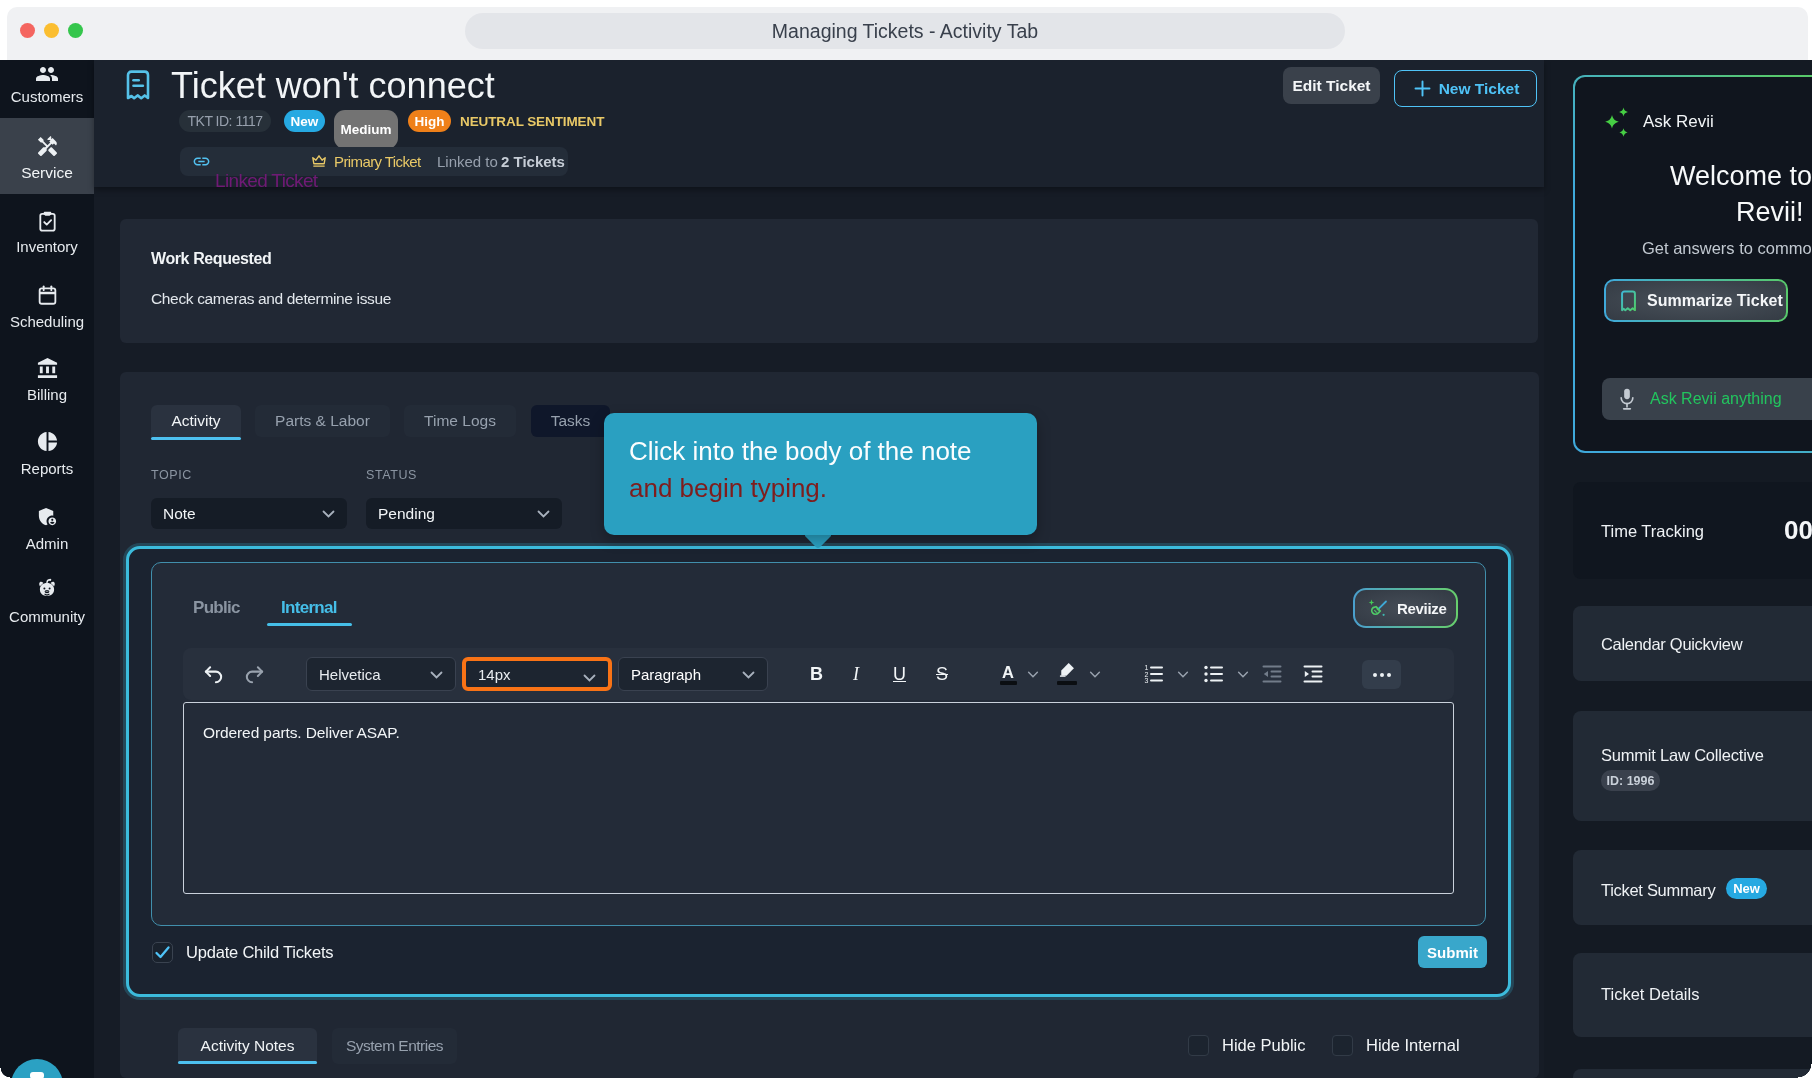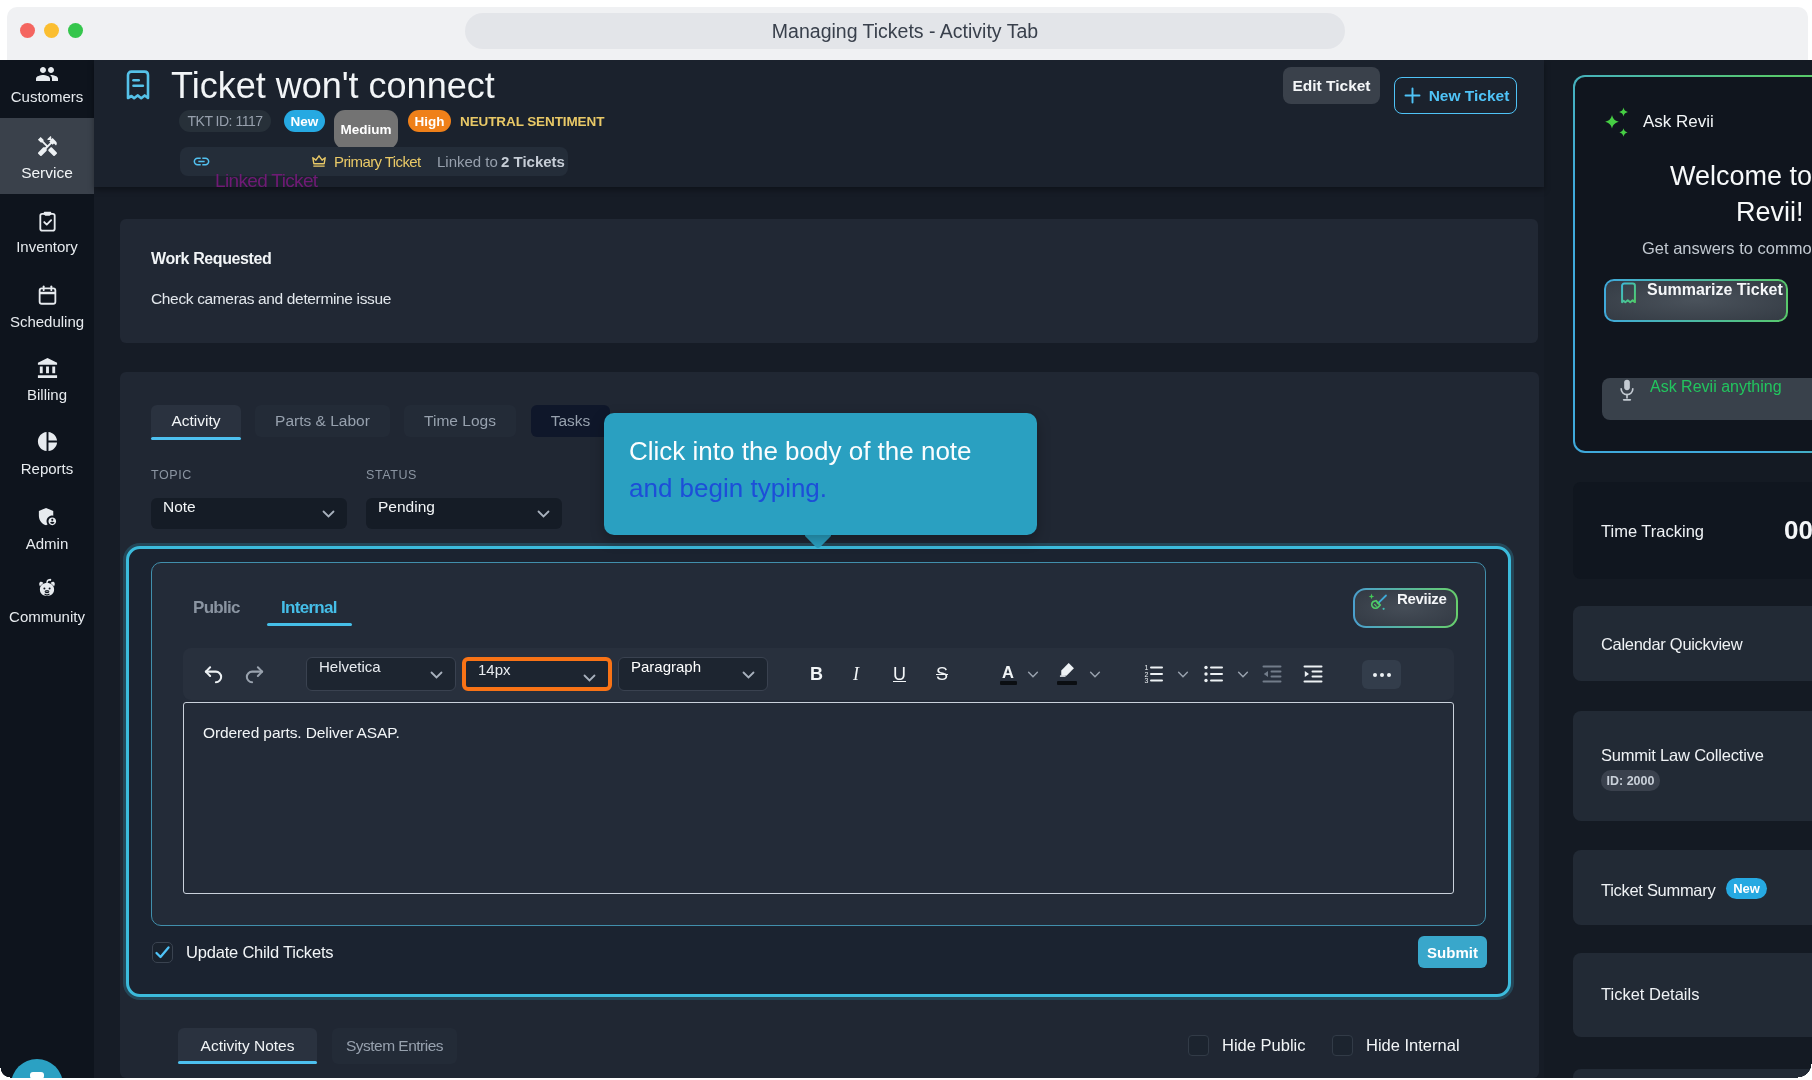--- a/index.html
+++ b/index.html
@@ -1,20 +1,20 @@
 <!DOCTYPE html>
 <html><head>
 <meta charset="utf-8">
 <style>
   html,body{margin:0;padding:0}
   #page{position:relative;width:1812px;height:1080px;background:#fff;overflow:hidden;
         font-family:"Liberation Sans",sans-serif;-webkit-font-smoothing:antialiased}
   .a{position:absolute}
   .ctr{display:flex;align-items:center;justify-content:center}
-  .fl{display:flex;align-items:flex-start}
+  .fl{display:flex;align-items:center}
   .tx{color:#F2F5F7}
   .dim{color:#97A1AE}
 </style>
 </head>
 <body>
 <div id="page">
 
   <div class="a" style="left:0;top:60px;width:1812px;height:1018px;background:#161C26"></div>
   <div class="a" style="left:1544px;top:60px;width:268px;height:1018px;background:#141A23"></div>
 
@@ -123,21 +123,21 @@
         <path d="M5.8 19.3h12.4" stroke-linecap="round"></path>
       </svg>
   </div>
   <div class="a" style="left:334px;top:153px;font-size:15px;letter-spacing:-.6px;color:#E9C967">Primary Ticket</div>
   <div class="a" style="left:437px;top:153px;font-size:15px;color:#97A0AD">Linked to</div>
   <div class="a" style="left:501px;top:153px;font-size:15px;font-weight:bold;color:#C6CDD6">2 Tickets</div>
 
   <div class="a ctr" style="left:1283px;top:67px;width:97px;height:37px;border-radius:8px;background:#3A414B">
     <span style="font-size:15.5px;font-weight:600;color:#F4F6F8">Edit Ticket</span>
   </div>
-  <div class="a ctr" style="left:1394px;top:77px;width:123px;height:37px;border-radius:8px;border:1.5px solid #4FC3F7;box-sizing:border-box">
+  <div class="a ctr" style="left:1394px;top:70px;width:143px;height:37px;border-radius:8px;border:1.5px solid #4FC3F7;box-sizing:border-box">
     <svg width="21" height="21" viewBox="0 0 24 24" fill="none" stroke="#4FC3F7" stroke-width="2.2" stroke-linecap="round" style="margin-right:6px">
         <path d="M12 4v16M4 12h16"></path>
       </svg>
     <span style="font-size:15.5px;font-weight:600;color:#4FC3F7">New Ticket</span>
   </div>
 
   <div class="a" style="left:120px;top:219px;width:1418px;height:124px;border-radius:6px;background:#212834"></div>
   <div class="a tx" style="left:151px;top:250px;font-size:16px;font-weight:bold;letter-spacing:-.4px">Work Requested</div>
   <div class="a" style="left:151px;top:290px;font-size:15.5px;letter-spacing:-.35px;color:#E2E7EC">Check cameras and determine issue</div>
 
@@ -343,35 +343,35 @@
   </div>
 
   <div class="a" style="left:1573px;top:482px;width:239px;height:97px;border-radius:8px 0 0 8px;background:#10161F"></div>
   <div class="a" style="left:1601px;top:522px;font-size:16.5px;color:#EFF2F5">Time Tracking</div>
   <div class="a" style="left:1784px;top:515px;font-size:26px;font-weight:600;color:#F4F6F8;white-space:nowrap">00:00:00</div>
   <div class="a" style="left:1573px;top:606px;width:239px;height:75px;border-radius:8px 0 0 8px;background:#222A35"></div>
   <div class="a" style="left:1601px;top:635px;font-size:16.5px;letter-spacing:-.3px;color:#EFF2F5">Calendar Quickview</div>
   <div class="a" style="left:1573px;top:711px;width:239px;height:110px;border-radius:8px 0 0 8px;background:#222A35"></div>
   <div class="a" style="left:1601px;top:746px;font-size:16.5px;letter-spacing:-.2px;color:#EFF2F5">Summit Law Collective</div>
   <div class="a ctr" style="left:1601px;top:770px;width:59px;height:21px;border-radius:10px;background:#3A414D">
-    <span style="font-size:12.5px;font-weight:bold;color:#C9D0D9">ID: 2000</span>
+    <span style="font-size:12.5px;font-weight:bold;color:#C9D0D9">ID: 1996</span>
   </div>
   <div class="a" style="left:1573px;top:850px;width:239px;height:75px;border-radius:8px 0 0 8px;background:#222A35"></div>
   <div class="a" style="left:1601px;top:881px;font-size:16.5px;letter-spacing:-.3px;color:#EFF2F5">Ticket Summary</div>
   <div class="a ctr" style="left:1726px;top:878px;width:41px;height:21px;border-radius:11px;background:#26A9E2">
     <span style="font-size:13px;font-weight:bold;color:#fff">New</span>
   </div>
   <div class="a" style="left:1573px;top:953px;width:239px;height:84px;border-radius:8px 0 0 8px;background:#222A35"></div>
   <div class="a" style="left:1601px;top:985px;font-size:16.5px;color:#EFF2F5">Ticket Details</div>
   <div class="a" style="left:1573px;top:1069px;width:239px;height:9px;border-radius:8px 0 0 0;background:#222A35"></div>
 
   <div class="a" style="left:808px;top:525px;width:20px;height:20px;background:#2AA0C1;transform:rotate(45deg);border-radius:3px"></div>
   <div class="a" style="left:604px;top:413px;width:433px;height:122px;border-radius:10px;background:#2AA0C1;box-shadow:0 5px 14px rgba(0,0,0,.28)"></div>
   <div class="a" style="left:629px;top:436px;font-size:26px;line-height:30px;color:#FBFDFE">Click into the body of the note</div>
-  <div class="a" style="left:629px;top:473px;font-size:26px;line-height:30px;color:#1d4ed8">and begin typing.</div>
+  <div class="a" style="left:629px;top:473px;font-size:26px;line-height:30px;color:#7f1d1d">and begin typing.</div>
 
   <div class="a" style="left:11px;top:1059px;width:52px;height:52px;border-radius:50%;background:#2BA1C3"></div>
   <div class="a" style="left:30px;top:1072px;width:14px;height:7px;border-radius:3px;background:#fff"></div>
 
   <div class="a" style="left:7px;top:7px;width:1801px;height:53px;background:#F0F1F3;border-radius:10px 10px 0 0"></div>
   <div class="a" style="left:20px;top:23px;width:15px;height:15px;border-radius:50%;background:#F4655F"></div>
   <div class="a" style="left:44px;top:23px;width:15px;height:15px;border-radius:50%;background:#FBBE30"></div>
   <div class="a" style="left:68px;top:23px;width:15px;height:15px;border-radius:50%;background:#35C64C"></div>
   <div class="a ctr" style="left:465px;top:13px;width:880px;height:36px;border-radius:18px;background:#E3E5E9">
     <span style="font-size:19.5px;color:#39404C">Managing Tickets - Activity Tab</span>

